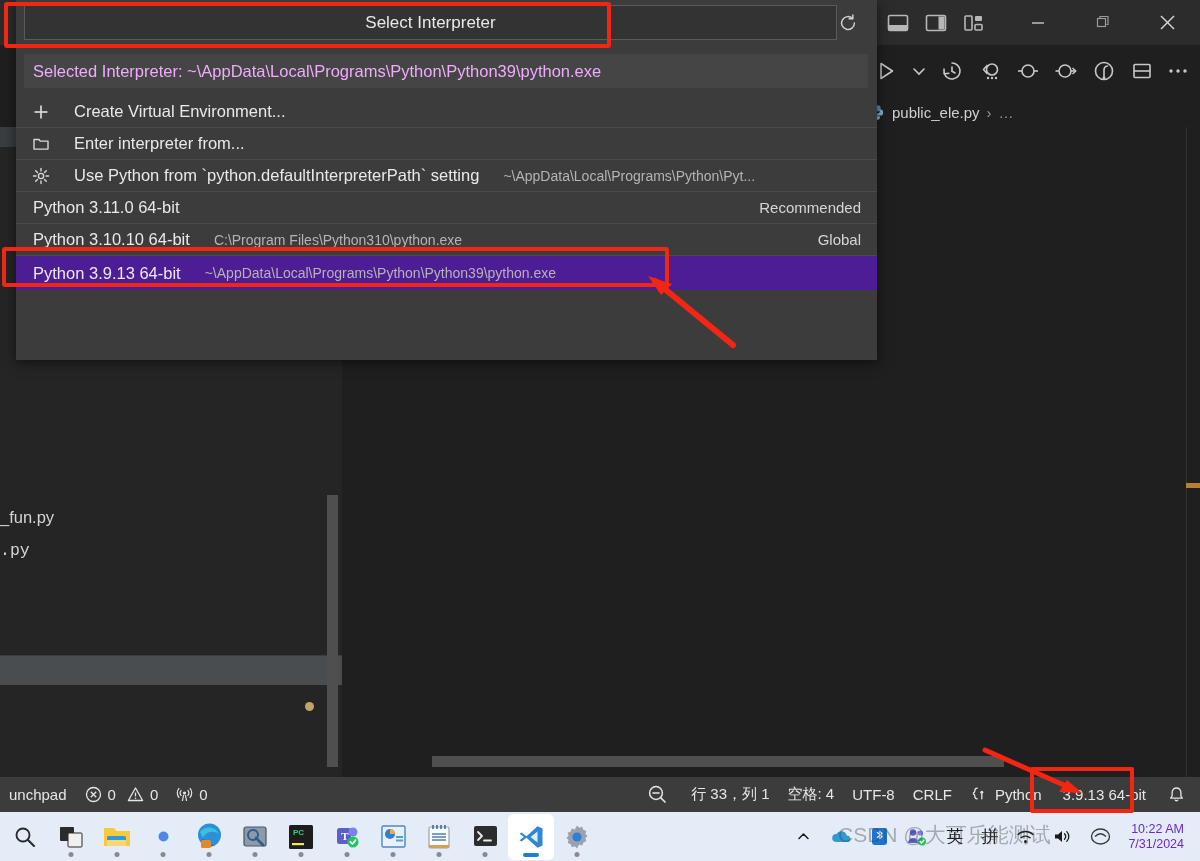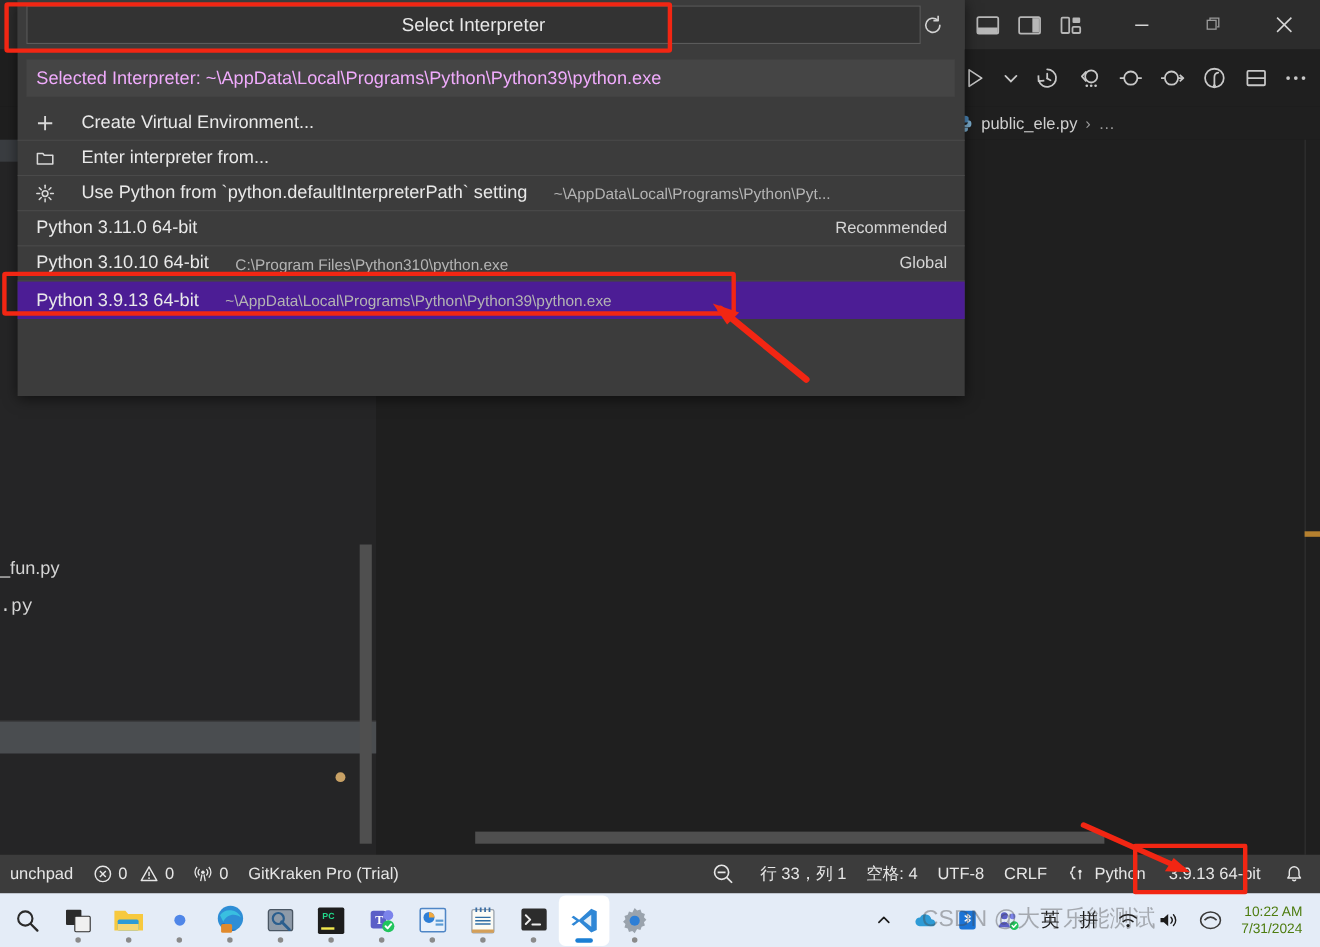--- a/index.html
+++ b/index.html
@@ -184,21 +184,21 @@
   .tb-app.active .dot {
     width: 16px; height: 4px; border-radius: 2px; background: #1b7fd4;
   }
   .tb-right {
     margin-left: auto; display: flex; align-items: center; gap: 0;
     padding-right: 8px; color: #1b1b1b; font-size: 14px;
   }
   .tb-tray { padding: 0 9px; display: flex; align-items: center; height: 49px; }
   .tb-clock {
     display: flex; flex-direction: column; align-items: flex-end;
-    font-size: 12.5px; line-height: 15px; color: #4d7c0f; padding: 0 8px;
+    font-size: 12.5px; line-height: 15px; color: #6d28d9; padding: 0 8px;
   }
   .watermark {
     position: absolute; left: 838px; bottom: 6px; width: 360px; height: 40px;
     color: rgba(70,70,70,.40); font-size: 21px; z-index: 5;
     display: flex; align-items: center; white-space: nowrap;
   }
 </style>
 </head>
 <body>
 
@@ -379,23 +379,20 @@
       <div class="sb-item">
         <span class="sb-ic">
           <svg viewBox="0 0 17 17" width="17" height="17">
               <circle cx="8.5" cy="7" r="1.6" fill="#e6e6e6"></circle>
               <path d="M5.4 4.1a4.3 4.3 0 0 0 0 5.8 M11.6 4.1a4.3 4.3 0 0 1 0 5.8" fill="none" stroke="#e6e6e6" stroke-width="1.2"></path>
               <path d="M3.2 2.2a7 7 0 0 0 0 9.6 M13.8 2.2a7 7 0 0 1 0 9.6" fill="none" stroke="#e6e6e6" stroke-width="1.2"></path>
               <path d="M7.6 9 L6.4 15 M9.4 9 L10.6 15" fill="none" stroke="#e6e6e6" stroke-width="1.2"></path>
             </svg>
         </span>
         <span>0</span>
-      </div>
-      <div class="sb-item">
-        <span>GitKraken Pro (Trial)</span>
       </div>
       <div class="sb-spacer"></div>
       <div class="sb-item zoom-out-btn">
         <span class="sb-ic" style="width:21px;height:21px">
           <svg viewBox="0 0 21 21" width="21" height="21">
               <circle cx="9" cy="9" r="6.4" fill="none" stroke="#e6e6e6" stroke-width="1.5"></circle>
               <line x1="5.4" y1="9" x2="12.6" y2="9" stroke="#e6e6e6" stroke-width="1.5"></line>
               <line x1="13.6" y1="13.6" x2="18.5" y2="18.5" stroke="#e6e6e6" stroke-width="1.6"></line>
             </svg>
         </span>

